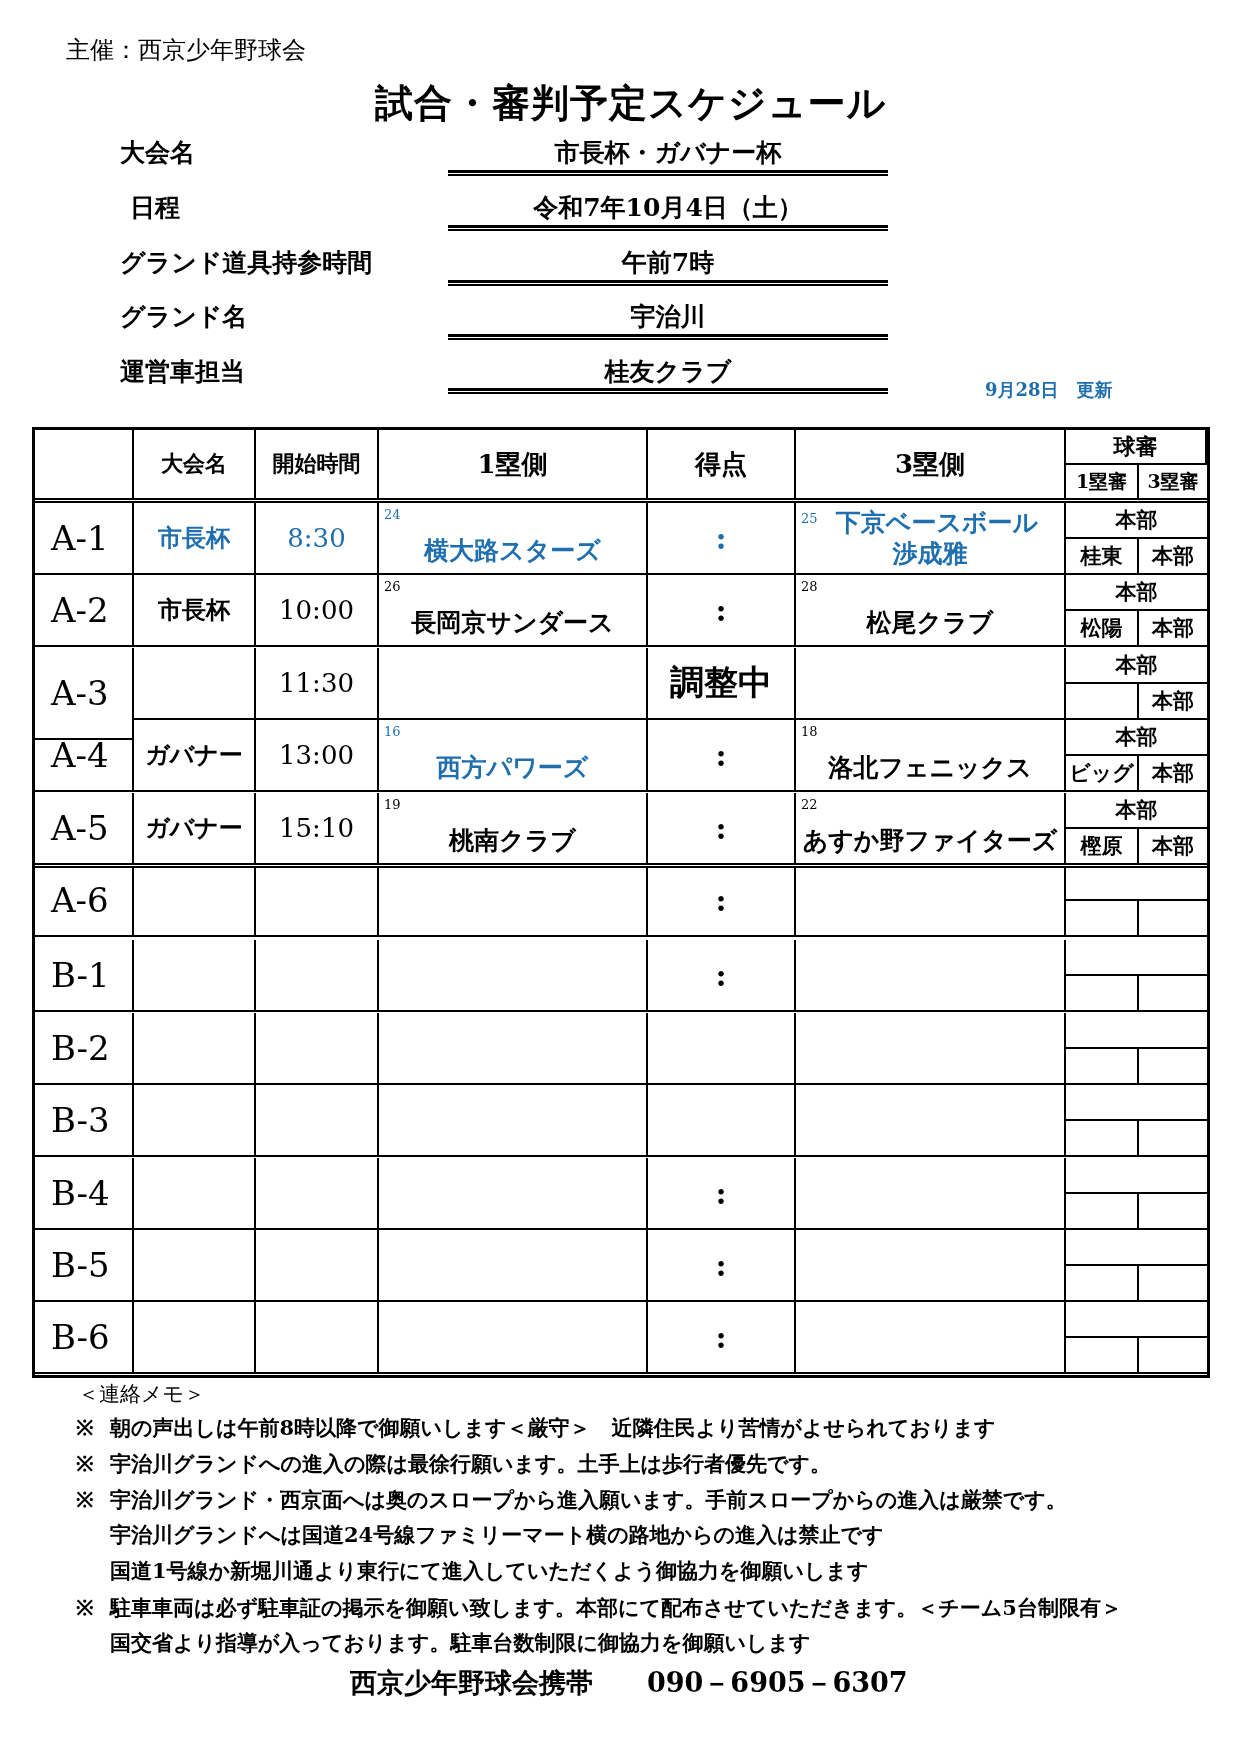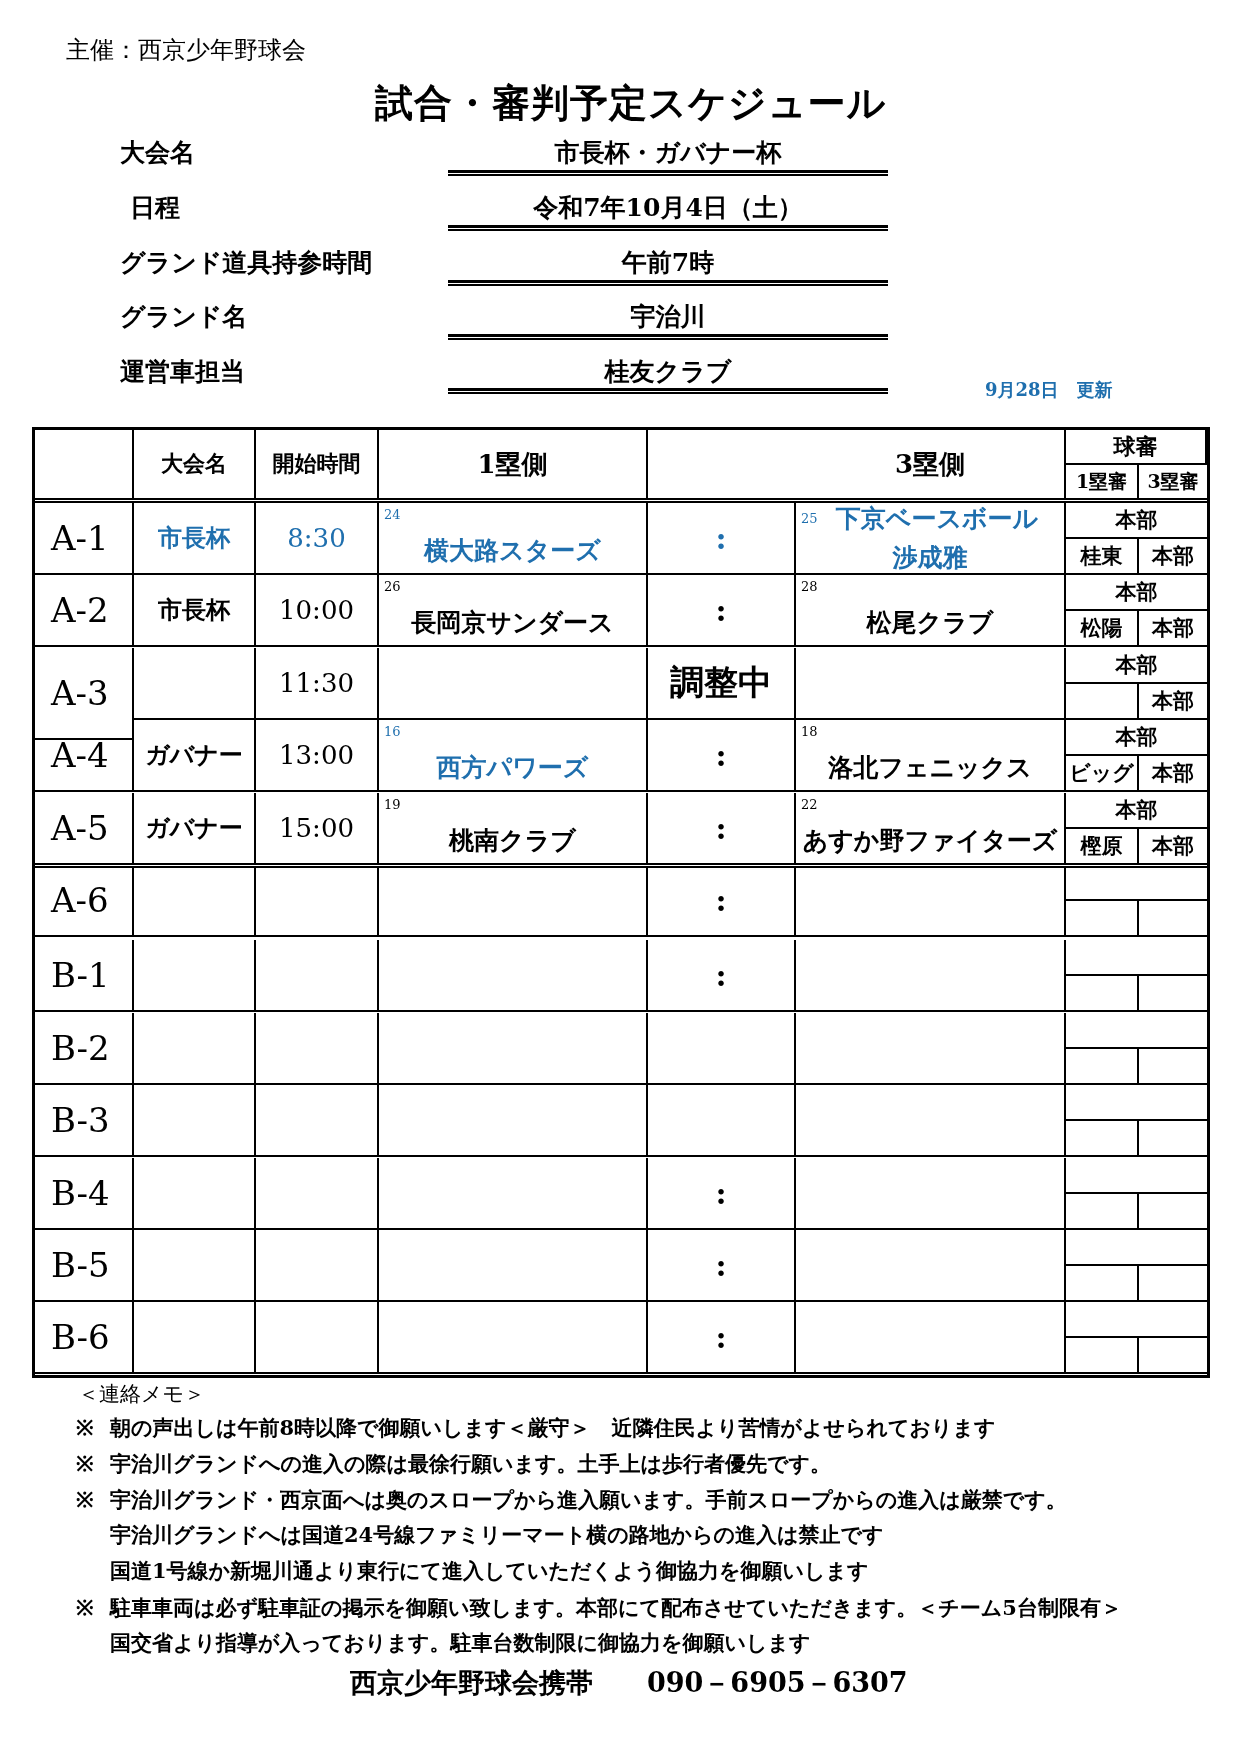--- a/index.html
+++ b/index.html
@@ -68,37 +68,38 @@
 </div>
 
 <div class="abs updated">9月28日　更新</div>
 
 <div class="abs tbl" id="tbl">
 
   <div class="cell hdr" style="left:0;top:0;width:99px;height:70px"></div>
   <div class="cell hdr" style="left:99px;top:0;width:122px;height:70px">大会名</div>
   <div class="cell hdr" style="left:221px;top:0;width:123px;height:70px">開始時間</div>
   <div class="cell hdr-big" style="left:344px;top:0;width:269px;height:70px;font-weight:bold">1塁側</div>
+  <div class="cell hdr-big" style="left:613px;top:0;width:148px;height:70px;font-weight:bold">得点</div>
   <div class="cell hdr-big" style="left:761px;top:0;width:270px;height:70px;font-weight:bold">3塁側</div>
   <div class="cell hdr" style="left:1031px;top:0;width:141px;height:35px">球審</div>
   <div class="cell" style="left:1031px;top:35px;width:73px;height:35px;font-size:19px">1塁審</div>
   <div class="cell" style="left:1104px;top:35px;width:68px;height:35px;font-size:19px;border-right:none">3塁審</div>
   <div class="dbl-h" style="top:68px"></div>
 
   <div id="rows">
       <div>
         <div class="cell slot" style="left:0;top:73px;width:99px;height:72px">A-1</div>
         <div class="cell tour blue" style="left:99px;top:73px;width:122px;height:72px">市長杯</div>
         <div class="cell time blue" style="left:221px;top:73px;width:123px;height:72px">8:30</div>
         <div class="cell team blue" style="left:344px;top:73px;width:269px;height:72px">
           <span class="num">24</span>
           <span>横大路スターズ</span>
         </div>
         <div class="cell score blue" style="left:613px;top:73px;width:148px;height:72px">:</div>
-        <div class="cell team blue" style="left:761px;top:73px;width:270px;height:72px;justify-content:space-between;padding-bottom:0;line-height:1.25">
+        <div class="cell team blue" style="left:761px;top:73px;width:270px;height:72px;justify-content:center;padding-bottom:0;line-height:1.25">
           <span class="num" style="top:8px">25</span>
           <span style="padding-left:14px">下京ベースボール</span>
           <span>渉成雅</span>
         </div>
         <div class="cell ump" style="left:1031px;top:73px;width:141px;height:36px;border-right:none">本部</div>
         <div class="cell ump" style="left:1031px;top:109px;width:73px;height:36px">桂東</div>
         <div class="cell ump" style="left:1104px;top:109px;width:68px;height:36px;border-right:none">本部</div>
       </div>
       <div>
         <div class="cell slot" style="left:0;top:145px;width:99px;height:72px">A-2</div>
@@ -147,21 +148,21 @@
           <span class="num">18</span>
           <span>洛北フェニックス</span>
         </div>
         <div class="cell ump" style="left:1031px;top:290px;width:141px;height:36px;border-right:none">本部</div>
         <div class="cell ump" style="left:1031px;top:326px;width:73px;height:36px">ビッグ</div>
         <div class="cell ump" style="left:1104px;top:326px;width:68px;height:36px;border-right:none">本部</div>
       </div>
       <div>
         <div class="cell slot" style="left:0;top:363px;width:99px;height:72px">A-5</div>
         <div class="cell tour" style="left:99px;top:363px;width:122px;height:72px">ガバナー</div>
-        <div class="cell time" style="left:221px;top:363px;width:123px;height:72px">15:00</div>
+        <div class="cell time" style="left:221px;top:363px;width:123px;height:72px">15:10</div>
         <div class="cell team" style="left:344px;top:363px;width:269px;height:72px">
           <span class="num">19</span>
           <span>桃南クラブ</span>
         </div>
         <div class="cell score" style="left:613px;top:363px;width:148px;height:72px">:</div>
         <div class="cell team" style="left:761px;top:363px;width:270px;height:72px">
           <span class="num">22</span>
           <span>あすか野ファイターズ</span>
         </div>
         <div class="cell ump" style="left:1031px;top:363px;width:141px;height:36px;border-right:none">本部</div>

